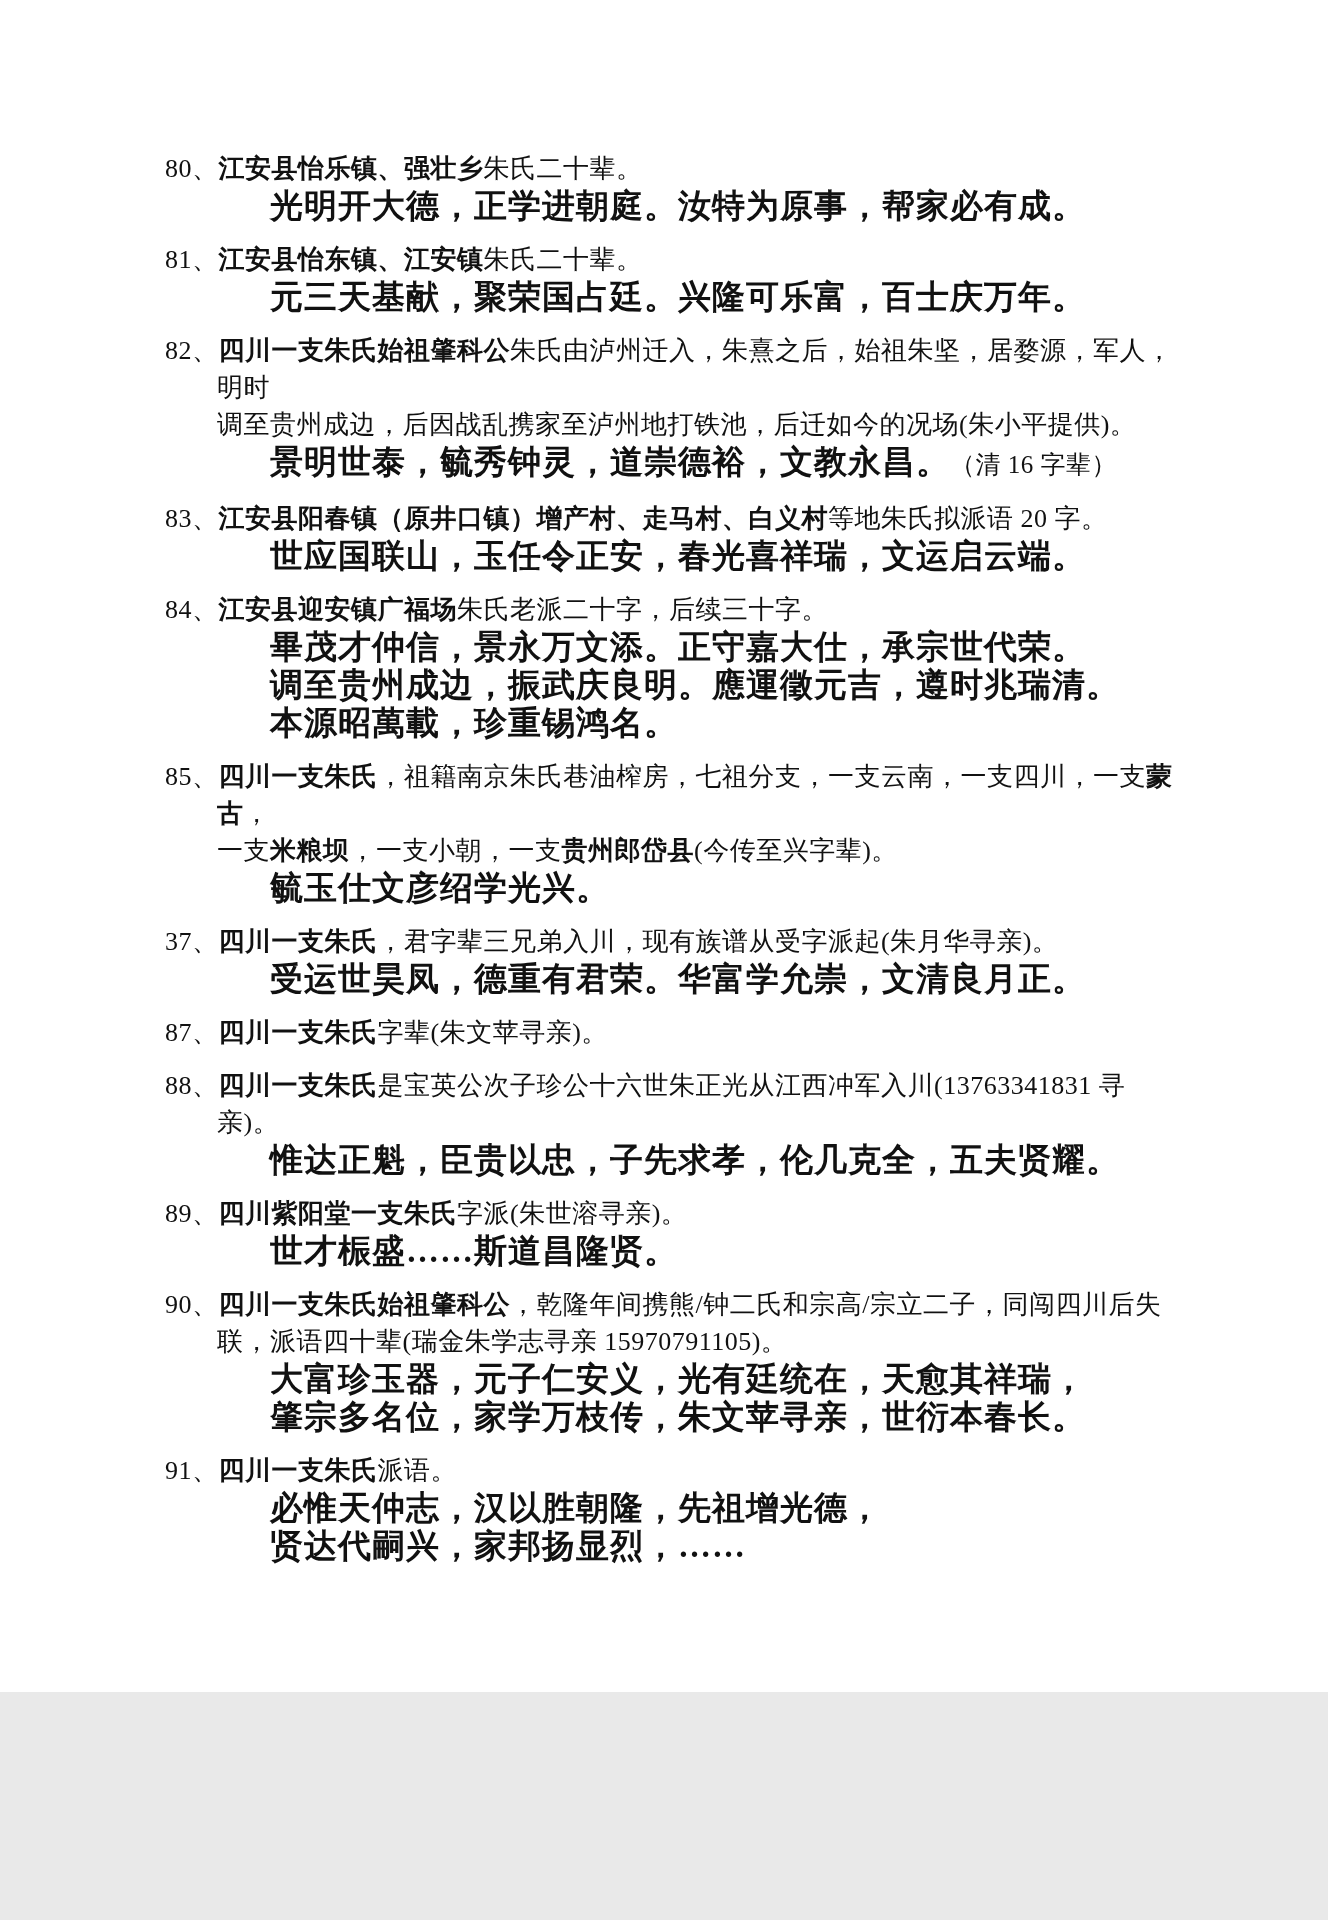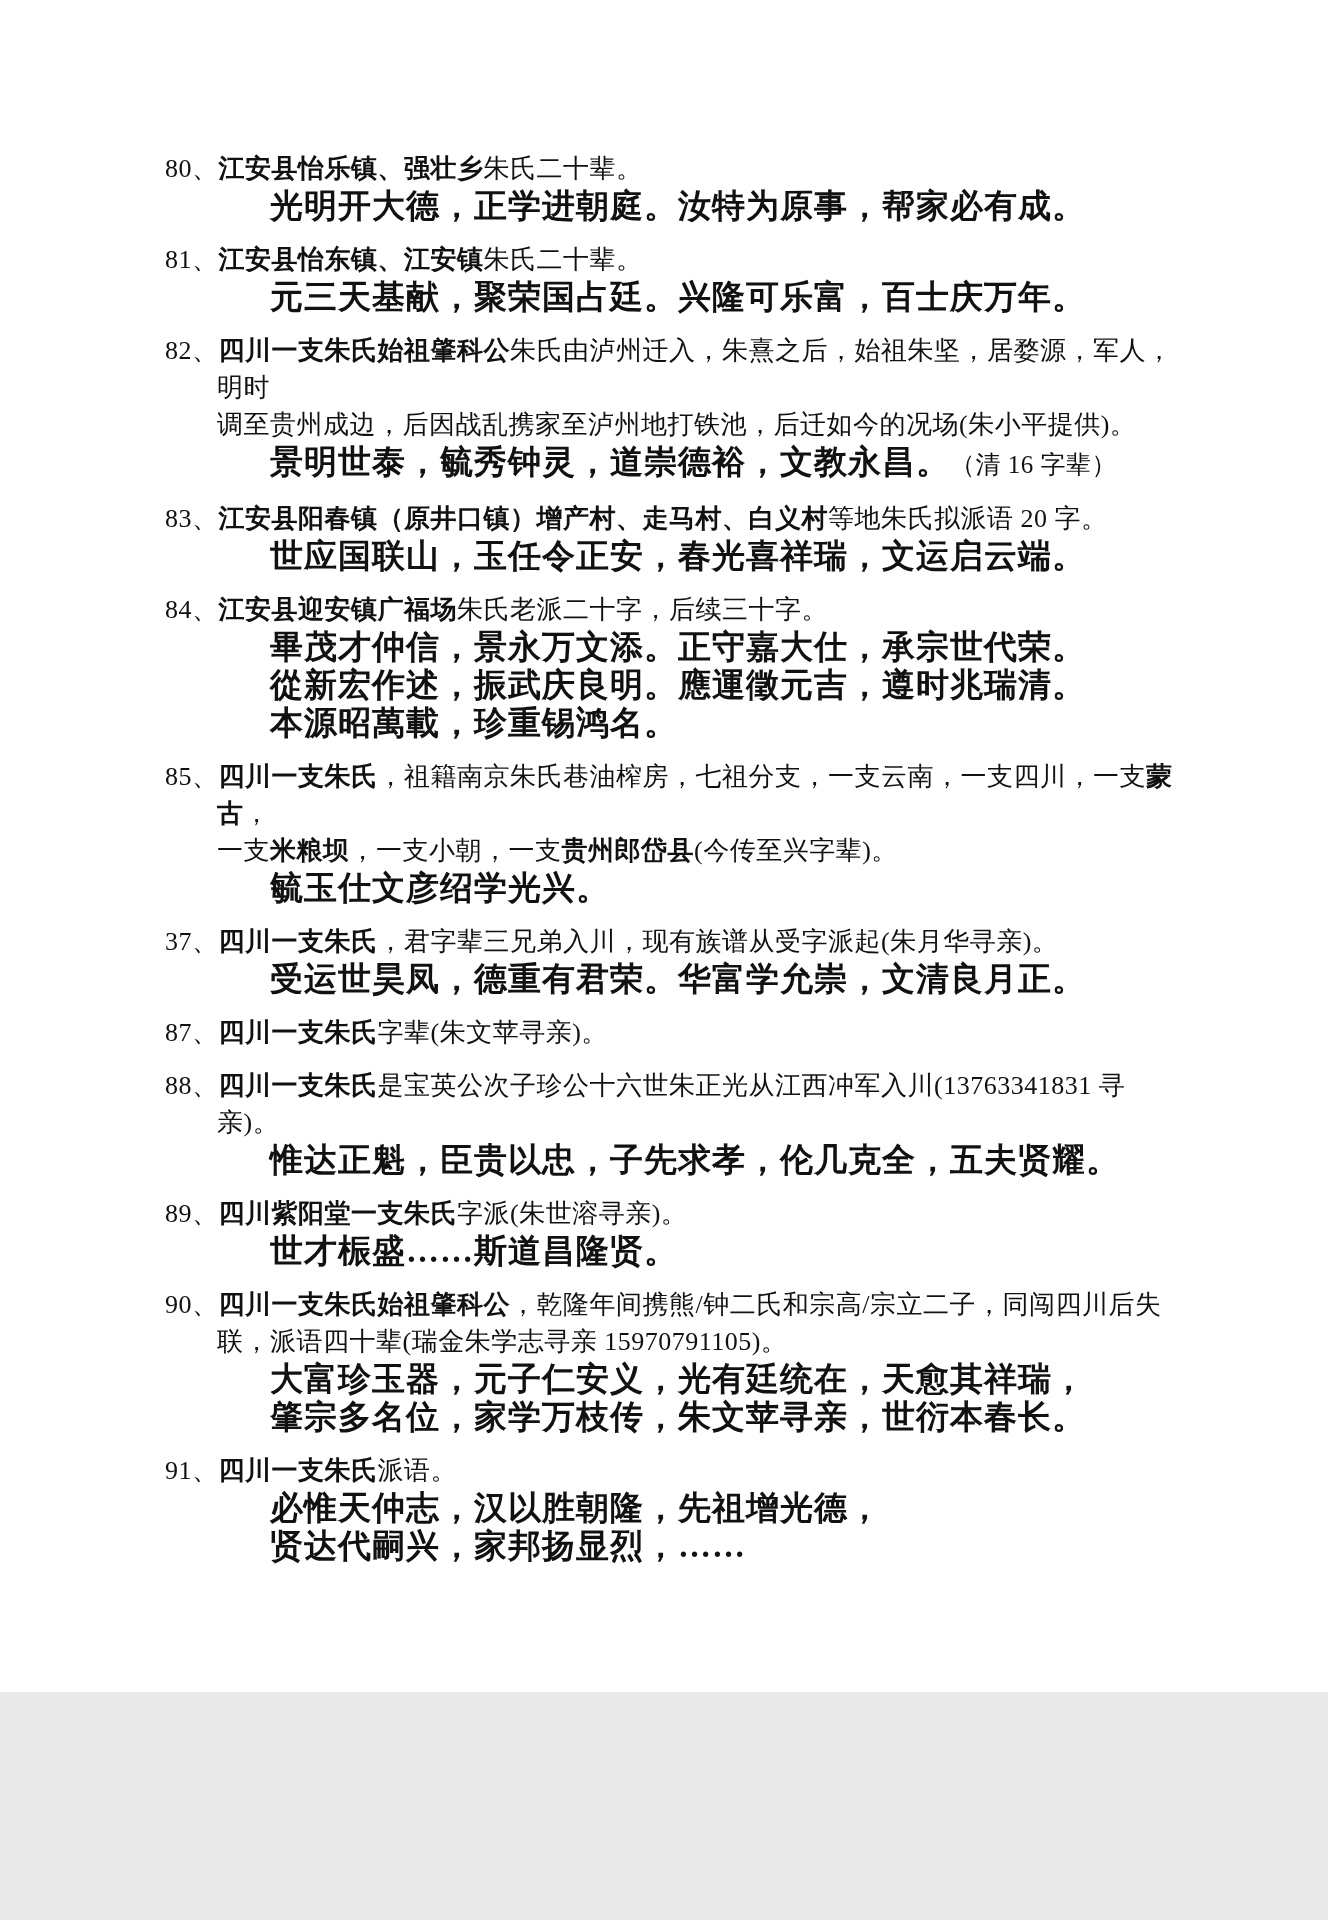--- a/index.html
+++ b/index.html
@@ -67,21 +67,21 @@
         <p class="entry-header"><span class="num">82、</span><span class="seg b">四川一支朱氏始祖肇科公</span><span class="seg">朱氏由泸州迁入，朱熹之后，始祖朱坚，居婺源，军人，明时</span><br><span class="seg">调至贵州成边，后因战乱携家至泸州地打铁池，后迁如今的况场(朱小平提供)。</span></p>
         <p class="poem-line">景明世泰，毓秀钟灵，道崇德裕，文教永昌。<span class="note">（清 16 字辈）</span></p>
       </section>
       <section class="entry">
         <p class="entry-header"><span class="num">83、</span><span class="seg b">江安县阳春镇（原井口镇）增产村、走马村、白义村</span><span class="seg">等地朱氏拟派语 20 字。</span></p>
         <p class="poem-line">世应国联山，玉任令正安，春光喜祥瑞，文运启云端。</p>
       </section>
       <section class="entry">
         <p class="entry-header"><span class="num">84、</span><span class="seg b">江安县迎安镇广福场</span><span class="seg">朱氏老派二十字，后续三十字。</span></p>
         <p class="poem-line">畢茂才仲信，景永万文添。正守嘉大仕，承宗世代荣。</p>
-        <p class="poem-line">從新宏作述，振武庆良明。應運徵元吉，遵时兆瑞清。</p>
+        <p class="poem-line">调至贵州成边，振武庆良明。應運徵元吉，遵时兆瑞清。</p>
         <p class="poem-line">本源昭萬載，珍重锡鸿名。</p>
       </section>
       <section class="entry">
         <p class="entry-header"><span class="num">85、</span><span class="seg b">四川一支朱氏</span><span class="seg">，祖籍南京朱氏巷油榨房，七祖分支，一支云南，一支四川，一支</span><span class="seg b">蒙古</span><span class="seg">，</span><br><span class="seg">一支</span><span class="seg b">米粮坝</span><span class="seg">，一支小朝，一支</span><span class="seg b">贵州郎岱县</span><span class="seg">(今传至兴字辈)。</span></p>
         <p class="poem-line">毓玉仕文彦绍学光兴。</p>
       </section>
       <section class="entry">
         <p class="entry-header"><span class="num">37、</span><span class="seg b">四川一支朱氏</span><span class="seg">，君字辈三兄弟入川，现有族谱从受字派起(朱月华寻亲)。</span></p>
         <p class="poem-line">受运世昊凤，德重有君荣。华富学允崇，文清良月正。</p>
       </section>

